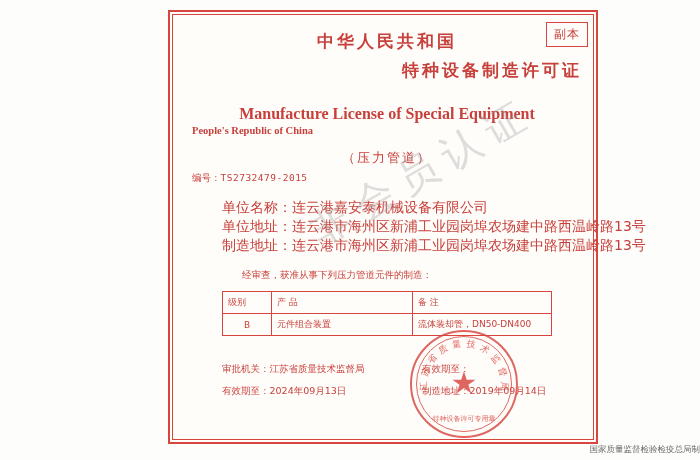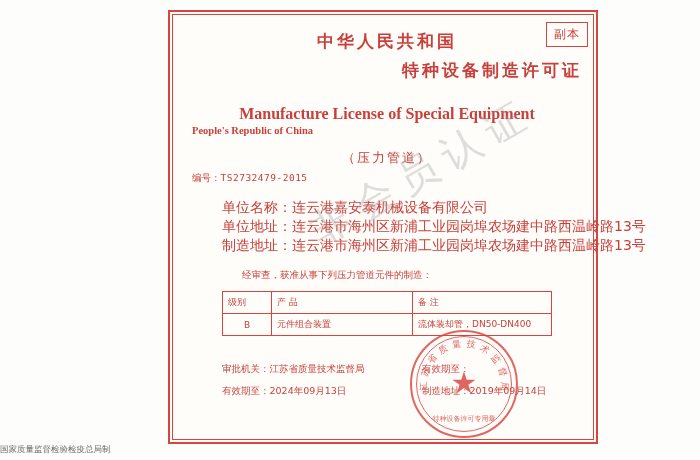--- a/index.html
+++ b/index.html
@@ -167,21 +167,21 @@
     color: #c8403b;
     font-family: "DejaVu Sans", sans-serif;
   }
   .bottom-row .left { width: 200px; white-space: nowrap; }
   .bottom-row .right { white-space: nowrap; }
   .footer-note {
     position: absolute;
     left: 0;
     right: 0;
     bottom: 4px;
-    text-align: left;
+    text-align: right;
     font-size: 8.5px;
     color: #6c6c6c;
     font-family: "DejaVu Sans", sans-serif;
   }
   
   .seal {
     position: absolute;
     left: 410px;
     top: 330px;
     width: 104px;

